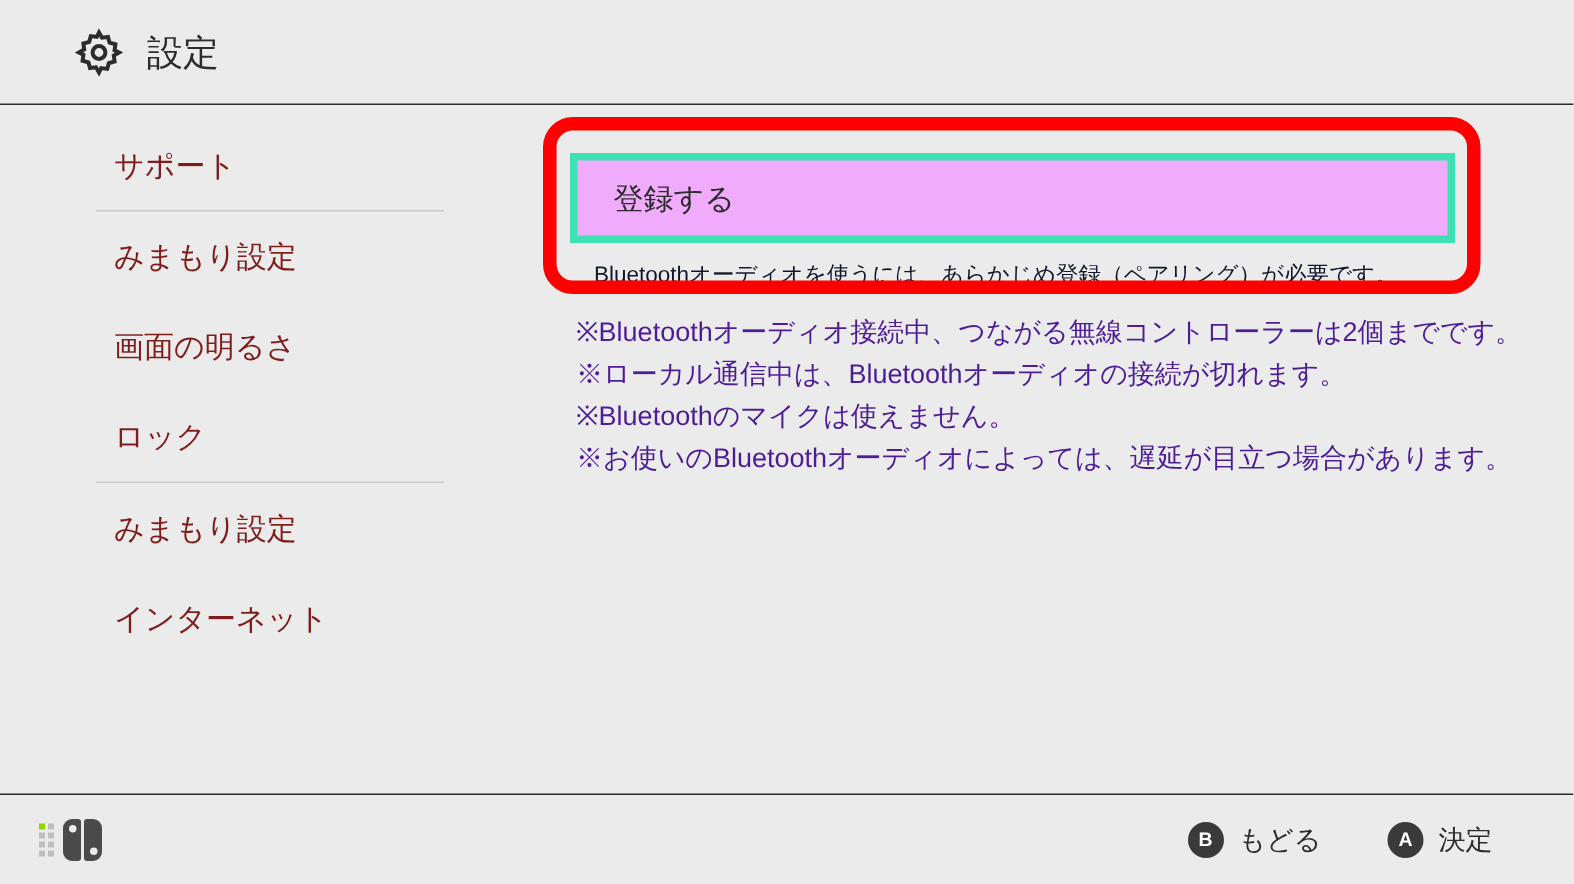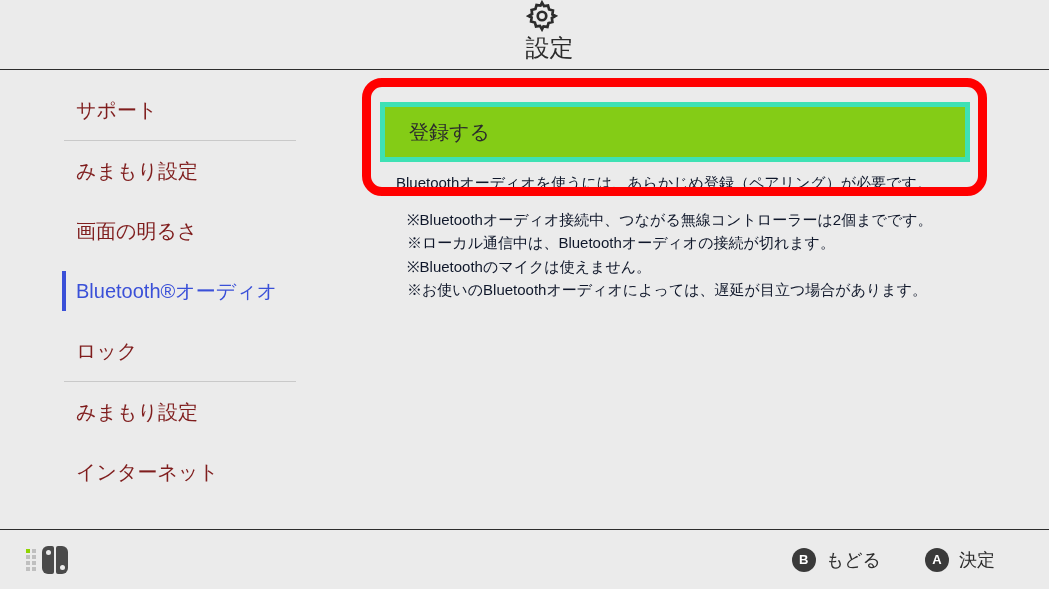--- a/index.html
+++ b/index.html
@@ -1,30 +1,30 @@
 <!DOCTYPE html>
 <html><head>
 <meta charset="utf-8">
 <style>
   * { margin: 0; padding: 0; box-sizing: border-box; }
   html, body { width: 1049px; height: 589px; font-family: -apple-system, BlinkMacSystemFont, "Hiragino Sans", "Yu Gothic", sans-serif; background: #ebebeb; overflow: hidden; }
-  .header { display: flex; align-items: center; height: 70px; padding-left: 50px; border-bottom: 1px solid #2c2c2c; flex-direction: column; }
+  .header { display: flex; align-items: center; height: 70px; padding-left: 50px; border-bottom: 1px solid #2c2c2c; }
   .gear-icon { width: 32px; height: 32px; display: inline-block; margin-right: 16px; }
   .title { font-size: 24px; color: #2c2c2c; font-weight: 400; }
   .body { display: flex; height: 459px; }
   .sidebar { width: 360px; padding-top: 10px; }
   .sidebar-item { height: 60px; display: flex; align-items: center; padding-left: 76px; font-size: 20px; color: #7f1d1d; position: relative; }
   .sidebar-item.selected { color: #3a50d8; }
   .sidebar-item.selected::before { content: ""; position: absolute; left: 62px; top: 10px; bottom: 10px; width: 4px; background: #3a50d8; }
   .sidebar-divider { height: 1px; margin: 0 64px 0 64px; background: #c9c9c9; }
   .content { flex: 1; position: relative; padding-top: 8px; }
   .highlight-box { position: absolute; left: 2px; top: 8px; width: 625px; height: 118px; border: 9px solid #ff0000; border-radius: 20px; }
-  .register-btn { position: absolute; left: 20px; top: 32px; width: 590px; height: 60px; background: #84cc16; border: 5px solid #3ee1b4; display: flex; align-items: center; padding-left: 24px; font-size: 20px; color: #2c2c2c; }
+  .register-btn { position: absolute; left: 20px; top: 32px; width: 590px; height: 60px; background: #f0abfc; border: 5px solid #3ee1b4; display: flex; align-items: center; padding-left: 24px; font-size: 20px; color: #2c2c2c; }
   .note-main { position: absolute; left: 36px; top: 104px; font-size: 15px; color: #0f172a; }
-  .notes { position: absolute; left: 47px; top: 138px; font-size: 15px; color: #0f172a; line-height: 1.55; }
+  .notes { position: absolute; left: 24px; top: 138px; font-size: 18px; color: #4c1d95; line-height: 1.55; }
   .footer { height: 60px; border-top: 1px solid #2c2c2c; display: flex; align-items: center; justify-content: space-between; padding: 0 54px 0 26px; }
   .footer-left { display: flex; align-items: center; gap: 6px; }
   .signal-dots { display: grid; grid-template-columns: repeat(2, 4px); grid-template-rows: repeat(4, 4px); gap: 2px; }
   .signal-dots span { width: 4px; height: 4px; background: #bfbfbf; }
   .signal-dots span.on { background: #8fd400; }
   .joycon { display: flex; gap: 2px; }
   .joycon-l, .joycon-r { width: 12px; height: 28px; background: #4a4a4a; position: relative; }
   .joycon-l { border-radius: 6px 2px 2px 6px; }
   .joycon-r { border-radius: 2px 6px 6px 2px; }
   .joycon-l::before, .joycon-r::before { content: ""; position: absolute; width: 5px; height: 5px; border-radius: 50%; background: #ebebeb; left: 3.5px; }
@@ -51,23 +51,20 @@
   <div class="sidebar">
     <div class="sidebar-item">
         <span>サポート</span>
       </div>
     <div class="sidebar-divider"></div>
     <div class="sidebar-item">
         <span>みまもり設定</span>
       </div>
     <div class="sidebar-item">
         <span>画面の明るさ</span>
-      </div>
-    <div class="sidebar-item selected">
-        <span>Bluetooth®オーディオ</span>
       </div>
     <div class="sidebar-item">
         <span>ロック</span>
       </div>
     <div class="sidebar-divider"></div>
     <div class="sidebar-item">
         <span>みまもり設定</span>
       </div>
     <div class="sidebar-item">
         <span>インターネット</span>

